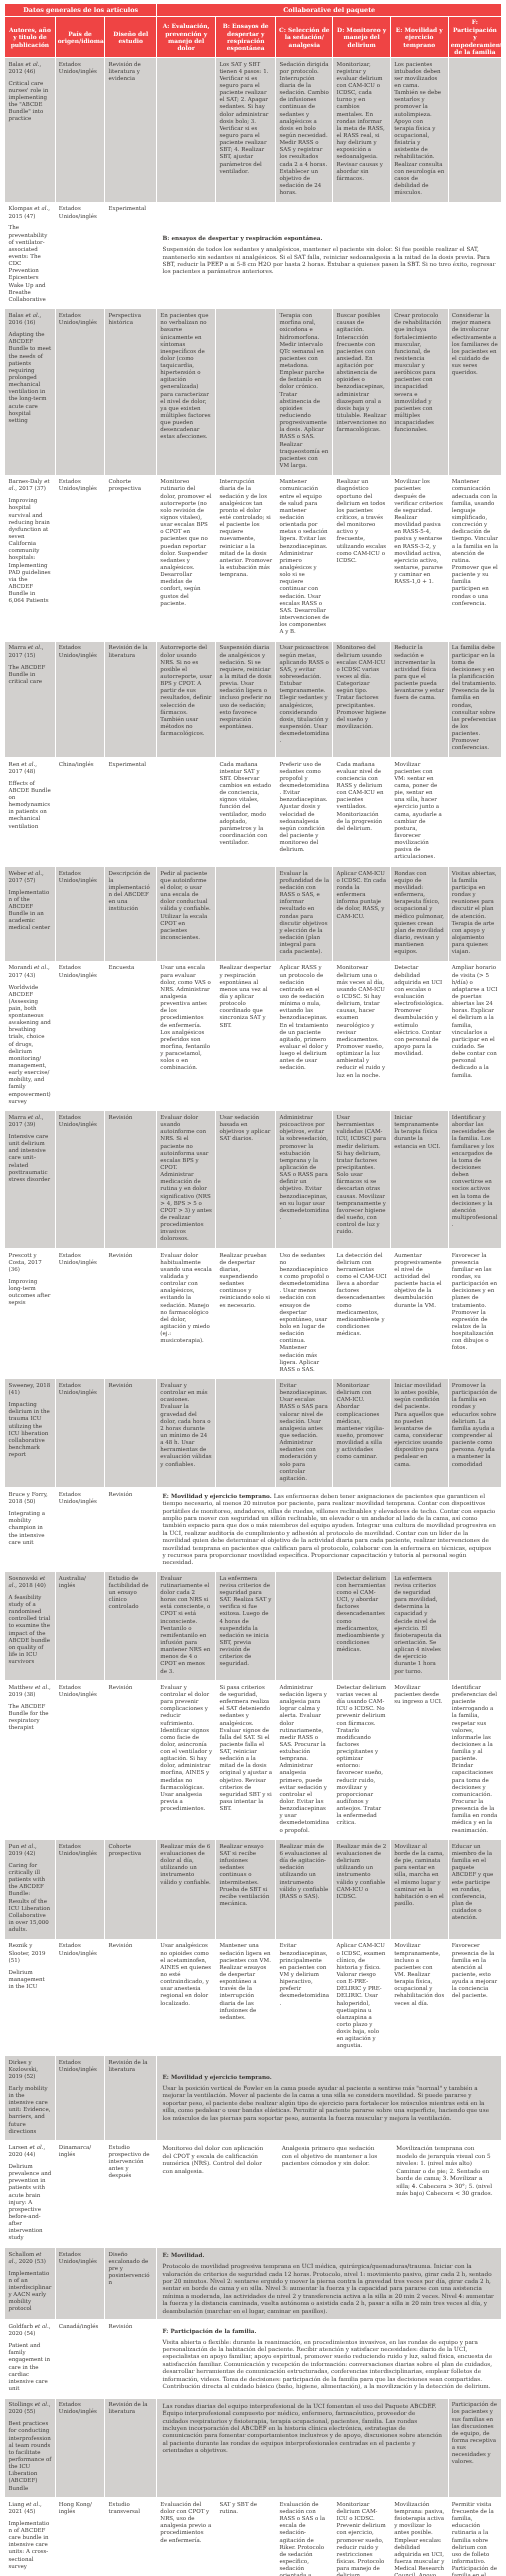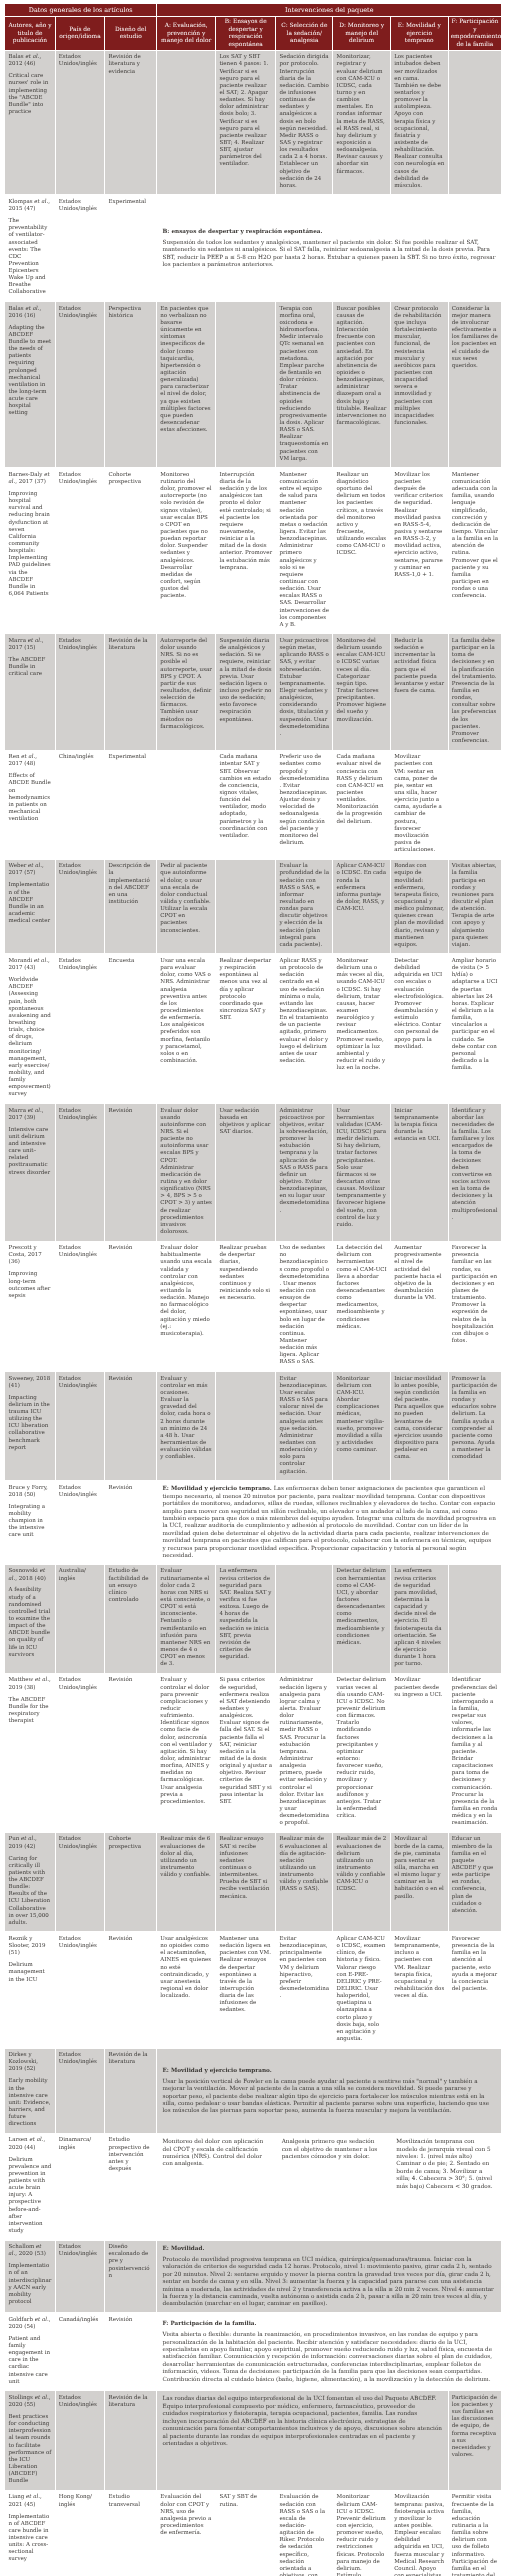--- a/index.html
+++ b/index.html
@@ -1,18 +1,18 @@
 <!DOCTYPE html>
 <html style="font-size:8.6px"><head>
 <meta charset="utf-8">
 <style>
   html,body{margin:0;padding:0;background:#ffffff;}
   body{width:506px;font-family:"DejaVu Serif",serif;color:#3b3835;}
   table{width:498px;margin:2.7px 4.3px;border-collapse:separate;border-spacing:1.6px;table-layout:fixed;}
-  th{background:#7f1d1d;color:#ffffff;font-weight:normal;text-align:center;vertical-align:middle;
+  th{background:#ef4444;color:#ffffff;font-weight:bold;text-align:center;vertical-align:middle;
      padding:1.6px 2.1px;font-size:5.9px;line-height:1.25;}
   tr.group-row th{font-size:6.4px;padding:2.1px 2.1px;}
   td{vertical-align:top;font-size:5.5px;line-height:1.3;padding:2.7px 3.2px 5.4px;word-wrap:break-word;background:#ffffff;}
   tr.shaded td{background:#d2d0ce;}
   td.merged{vertical-align:middle;font-size:5.7px;padding:4.3px 5.4px;}
   td.merged-top{vertical-align:top;font-size:5.7px;padding:4.3px 5.4px;}
   .cell-heading{font-weight:bold;margin:0 0 3.7px 0;}
   .inline-heading{font-weight:bold;}
   .article-authors{margin:0 0 4.8px 0;}
   .article-title{margin:0;}
@@ -29,21 +29,21 @@
       <col style="width: 11.9%;">
       <col style="width: 12.1%;">
       <col style="width: 11.5%;">
       <col style="width: 11.6%;">
       <col style="width: 11.6%;">
       <col style="width: 10.8%;">
     </colgroup>
   <thead>
     <tr class="group-row">
       <th colspan="3">Datos generales de los artículos</th>
-      <th colspan="6">Intervenciones del paquete</th>
+      <th colspan="6">Collaborative del paquete</th>
     </tr>
     <tr id="col-header-row">
         <th>Autores, año y titulo de publicación</th>
         <th>País de origen/idioma</th>
         <th>Diseño del estudio</th>
         <th>A: Evaluación, prevención y manejo del dolor</th>
         <th>B: Ensayos de despertar y respiración espontánea</th>
         <th>C: Selección de la sedación/ analgesia</th>
         <th>D: Monitoreo y manejo del delirium</th>
         <th>E: Movilidad y ejercicio temprano</th>

